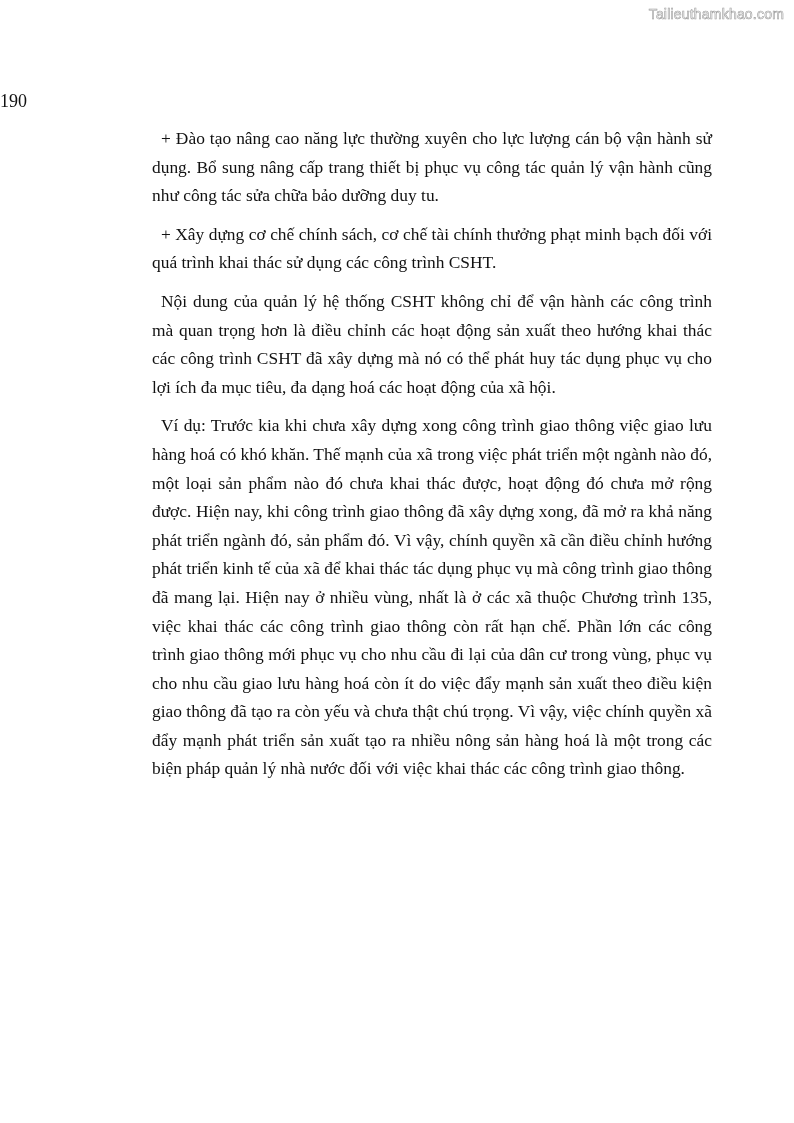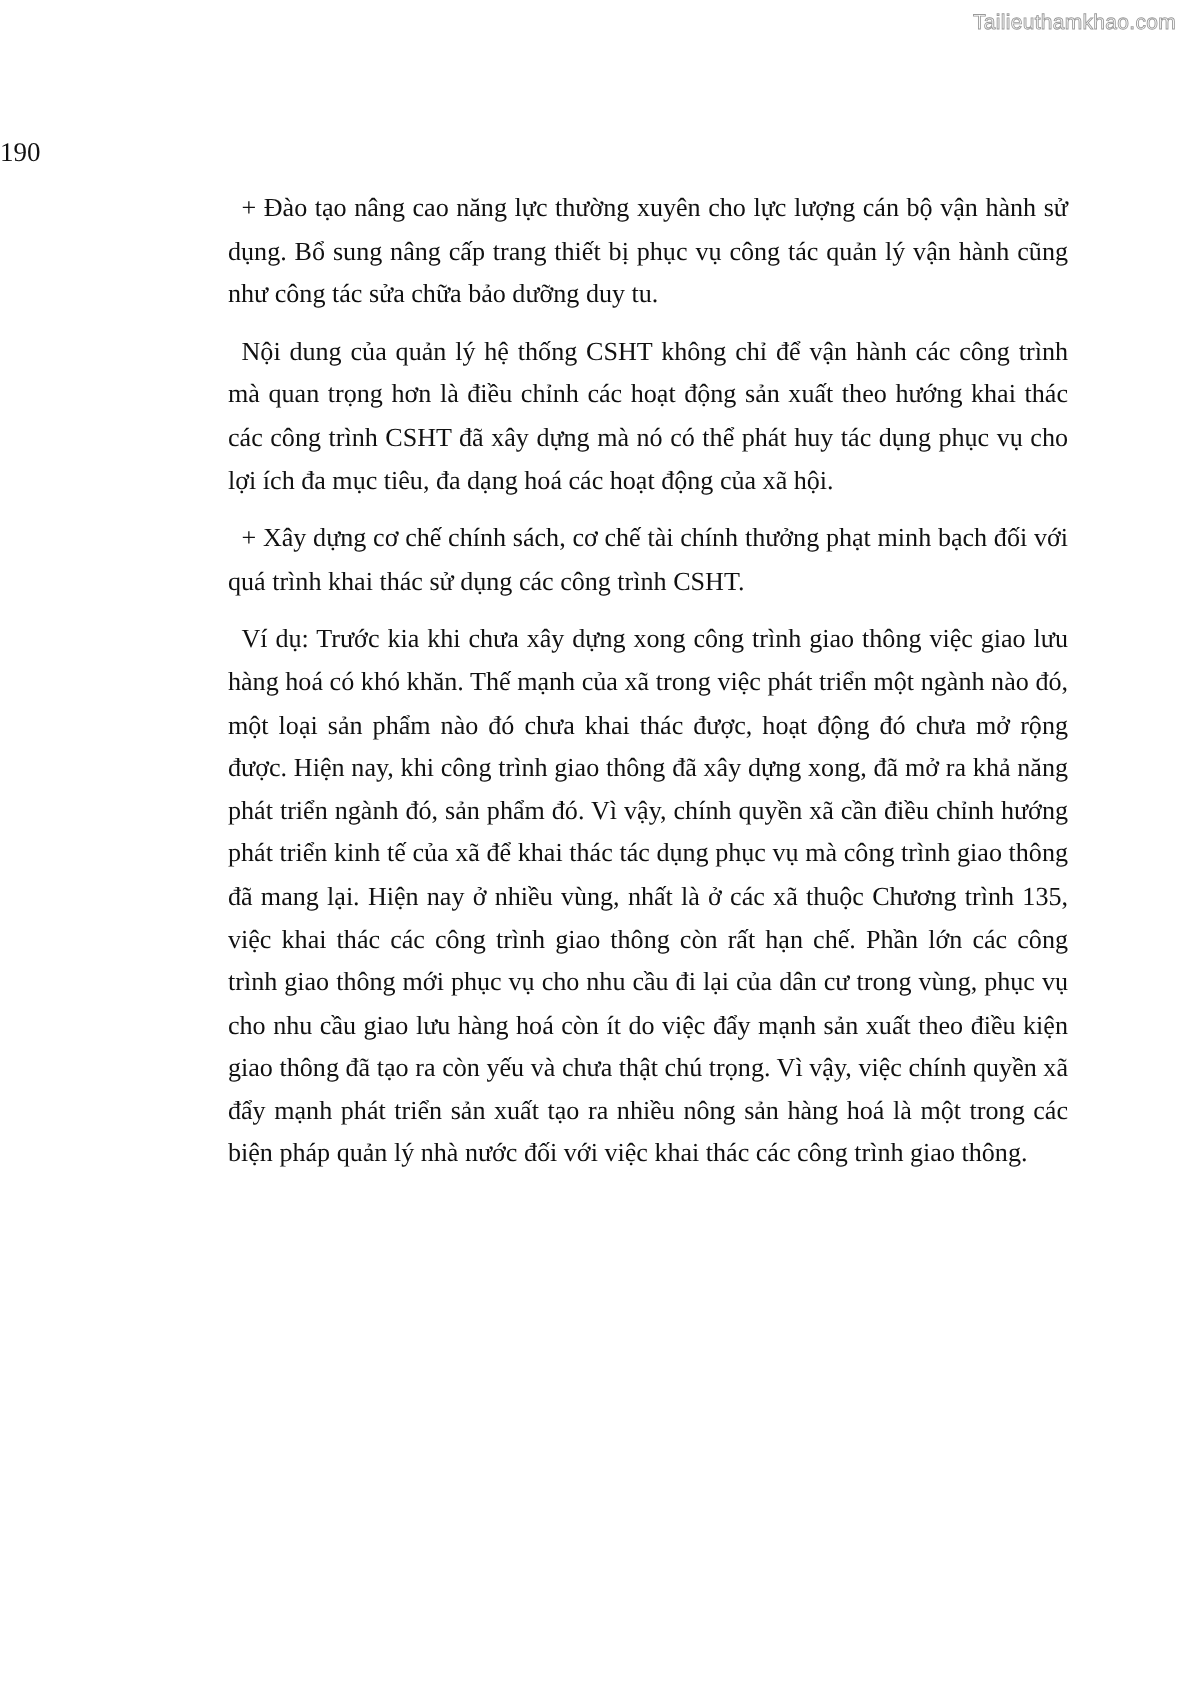--- a/index.html
+++ b/index.html
@@ -51,16 +51,16 @@
   </style>
 </head>
 <body>
 
 <div class="watermark">Tailieuthamkhao.com</div>
 
 <div class="page-number">190</div>
 
 <div class="body-text">
   <p class="para">+ Đào tạo nâng cao năng lực thường xuyên cho lực lượng cán bộ vận hành sử dụng. Bổ sung nâng cấp trang thiết bị phục vụ công tác quản lý vận hành cũng như công tác sửa chữa bảo dưỡng duy tu.</p>
+  <p class="para">+ Xây dựng cơ chế chính sách, cơ chế tài chính thưởng phạt minh bạch đối với quá trình khai thác sử dụng các công trình CSHT.</p>
   <p class="para">Nội dung của quản lý hệ thống CSHT không chỉ để vận hành các công trình mà quan trọng hơn là điều chỉnh các hoạt động sản xuất theo hướng khai thác các công trình CSHT đã xây dựng mà nó có thể phát huy tác dụng phục vụ cho lợi ích đa mục tiêu, đa dạng hoá các hoạt động của xã hội.</p>
-  <p class="para">+ Xây dựng cơ chế chính sách, cơ chế tài chính thưởng phạt minh bạch đối với quá trình khai thác sử dụng các công trình CSHT.</p>
   <p class="para">Ví dụ: Trước kia khi chưa xây dựng xong công trình giao thông việc giao lưu hàng hoá có khó khăn. Thế mạnh của xã trong việc phát triển một ngành nào đó, một loại sản phẩm nào đó chưa khai thác được, hoạt động đó chưa mở rộng được. Hiện nay, khi công trình giao thông đã xây dựng xong, đã mở ra khả năng phát triển ngành đó, sản phẩm đó. Vì vậy, chính quyền xã cần điều chỉnh hướng phát triển kinh tế của xã để khai thác tác dụng phục vụ mà công trình giao thông đã mang lại. Hiện nay ở nhiều vùng, nhất là ở các xã thuộc Chương trình 135, việc khai thác các công trình giao thông còn rất hạn chế. Phần lớn các công trình giao thông mới phục vụ cho nhu cầu đi lại của dân cư trong vùng, phục vụ cho nhu cầu giao lưu hàng hoá còn ít do việc đẩy mạnh sản xuất theo điều kiện giao thông đã tạo ra còn yếu và chưa thật chú trọng. Vì vậy, việc chính quyền xã đẩy mạnh phát triển sản xuất tạo ra nhiều nông sản hàng hoá là một trong các biện pháp quản lý nhà nước đối với việc khai thác các công trình giao thông.</p>
 </div>
 
 </body></html>

